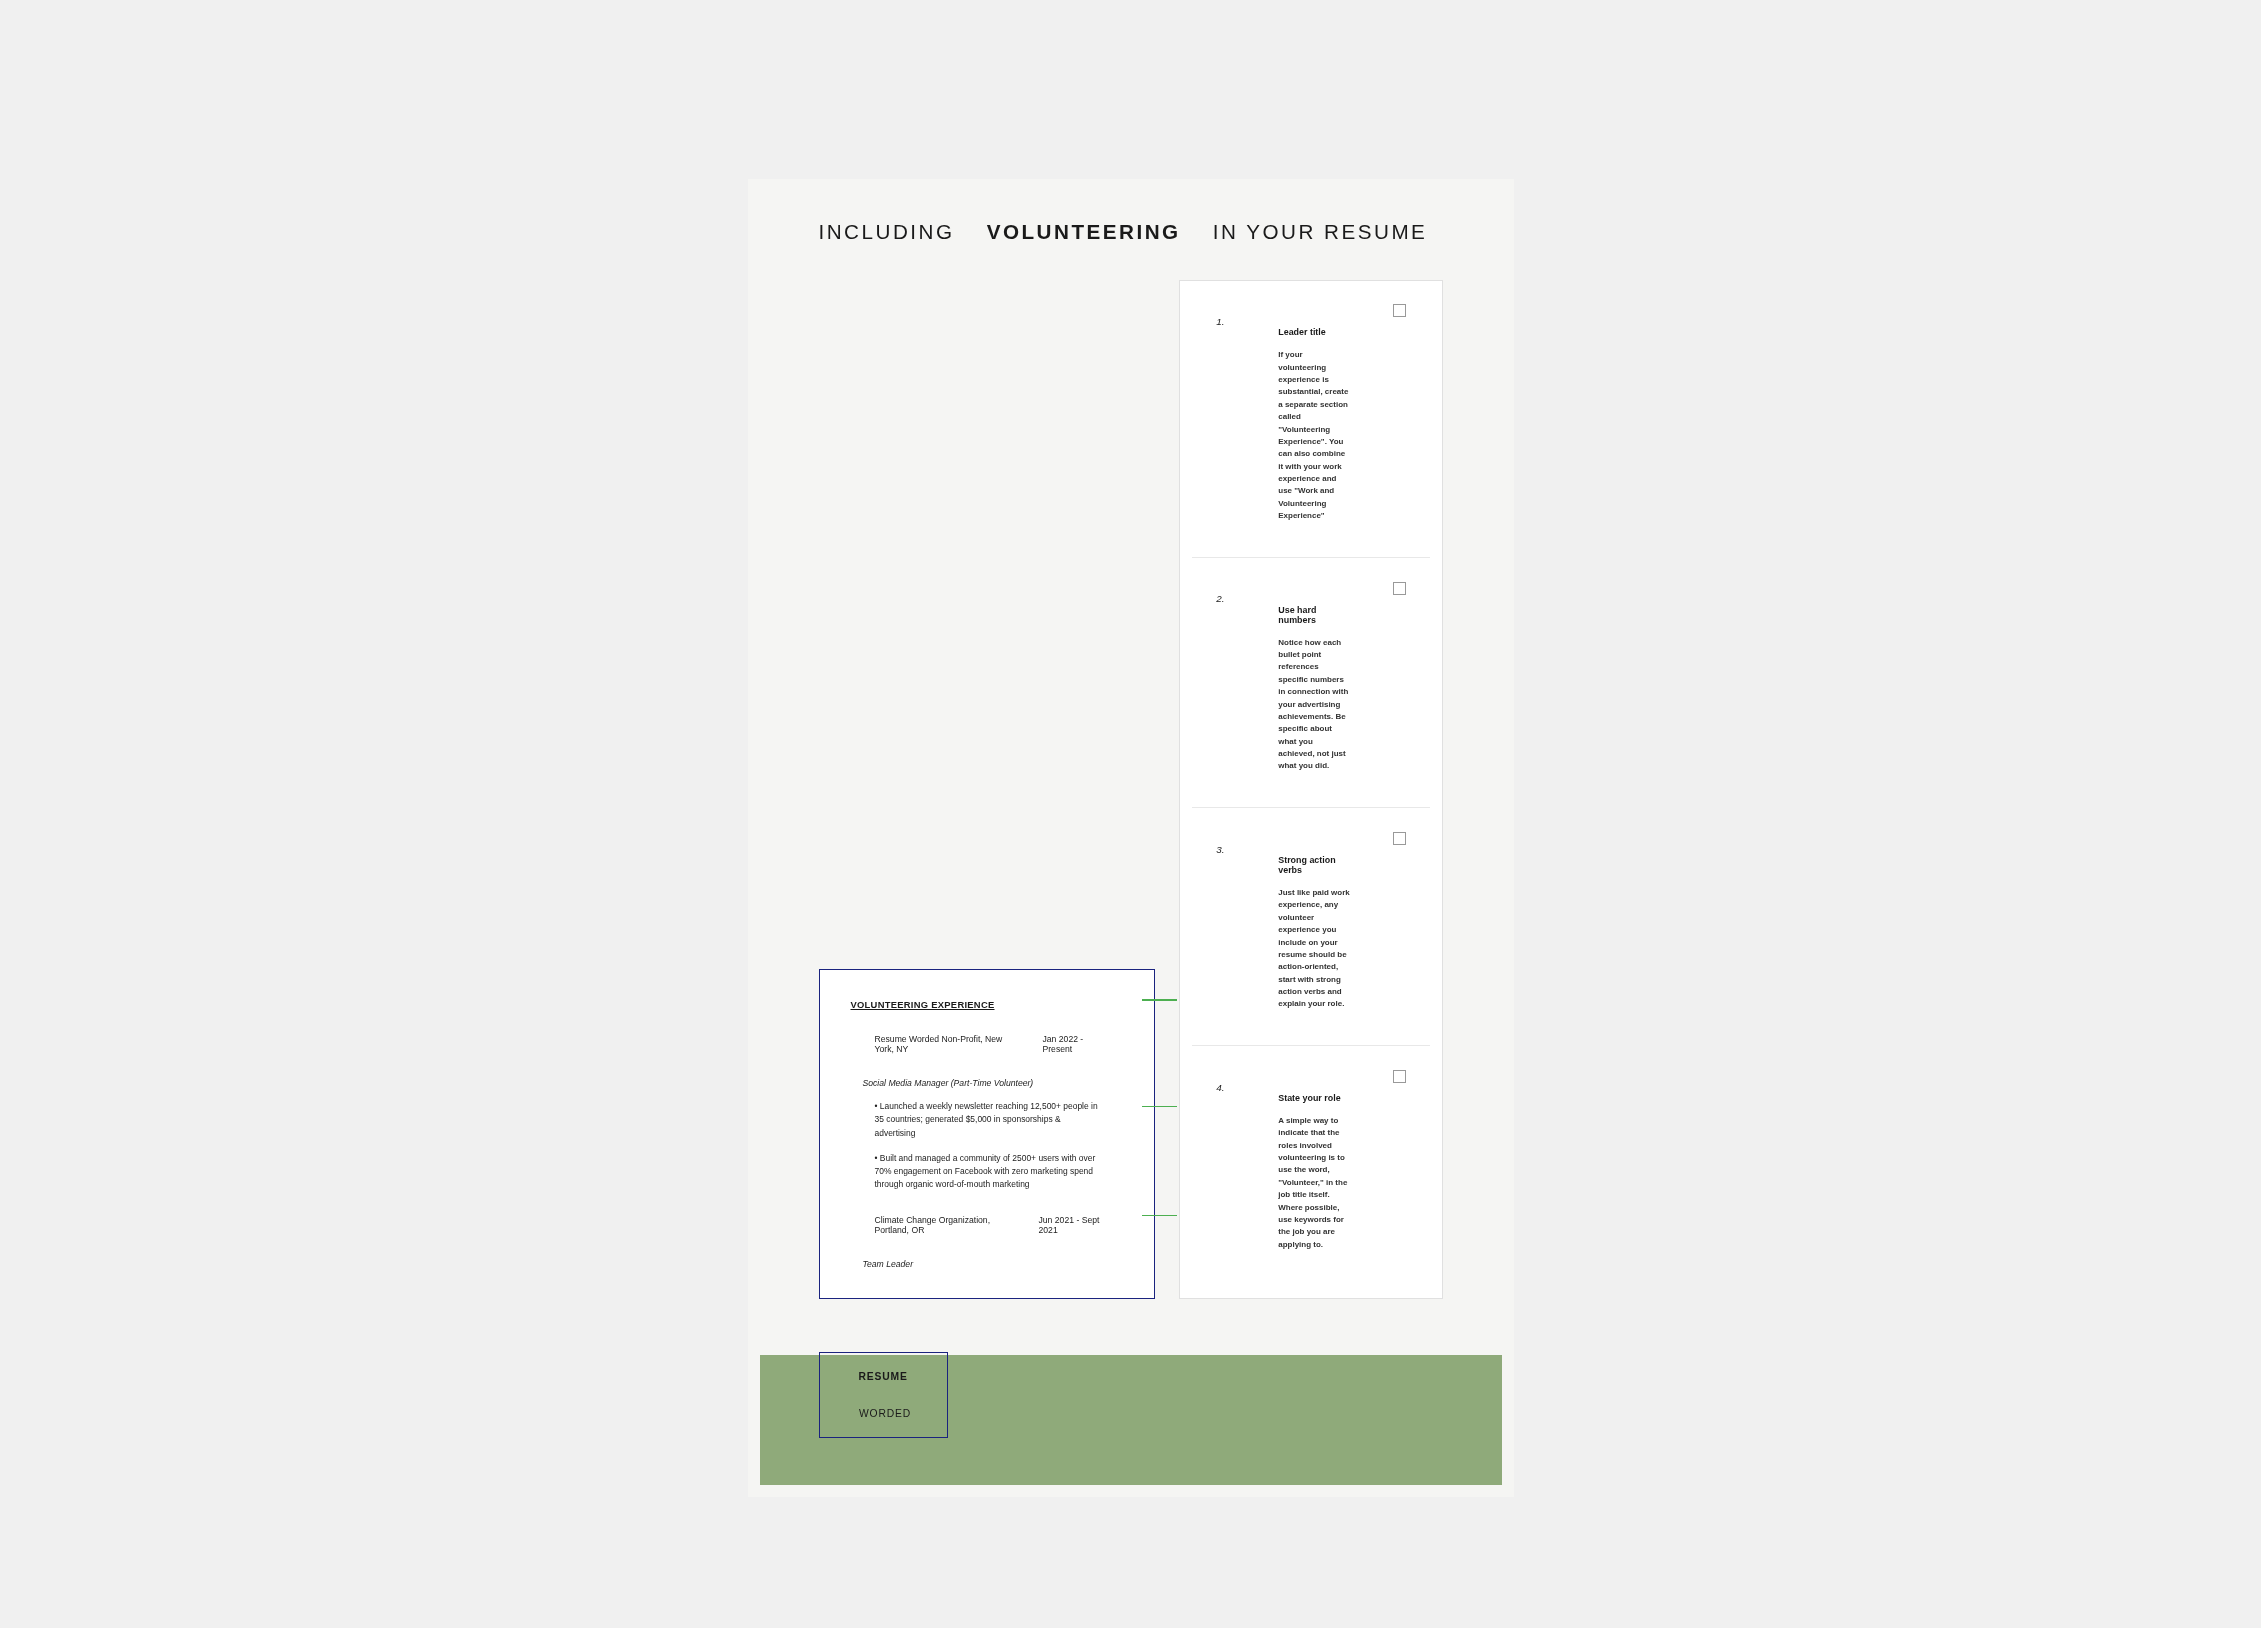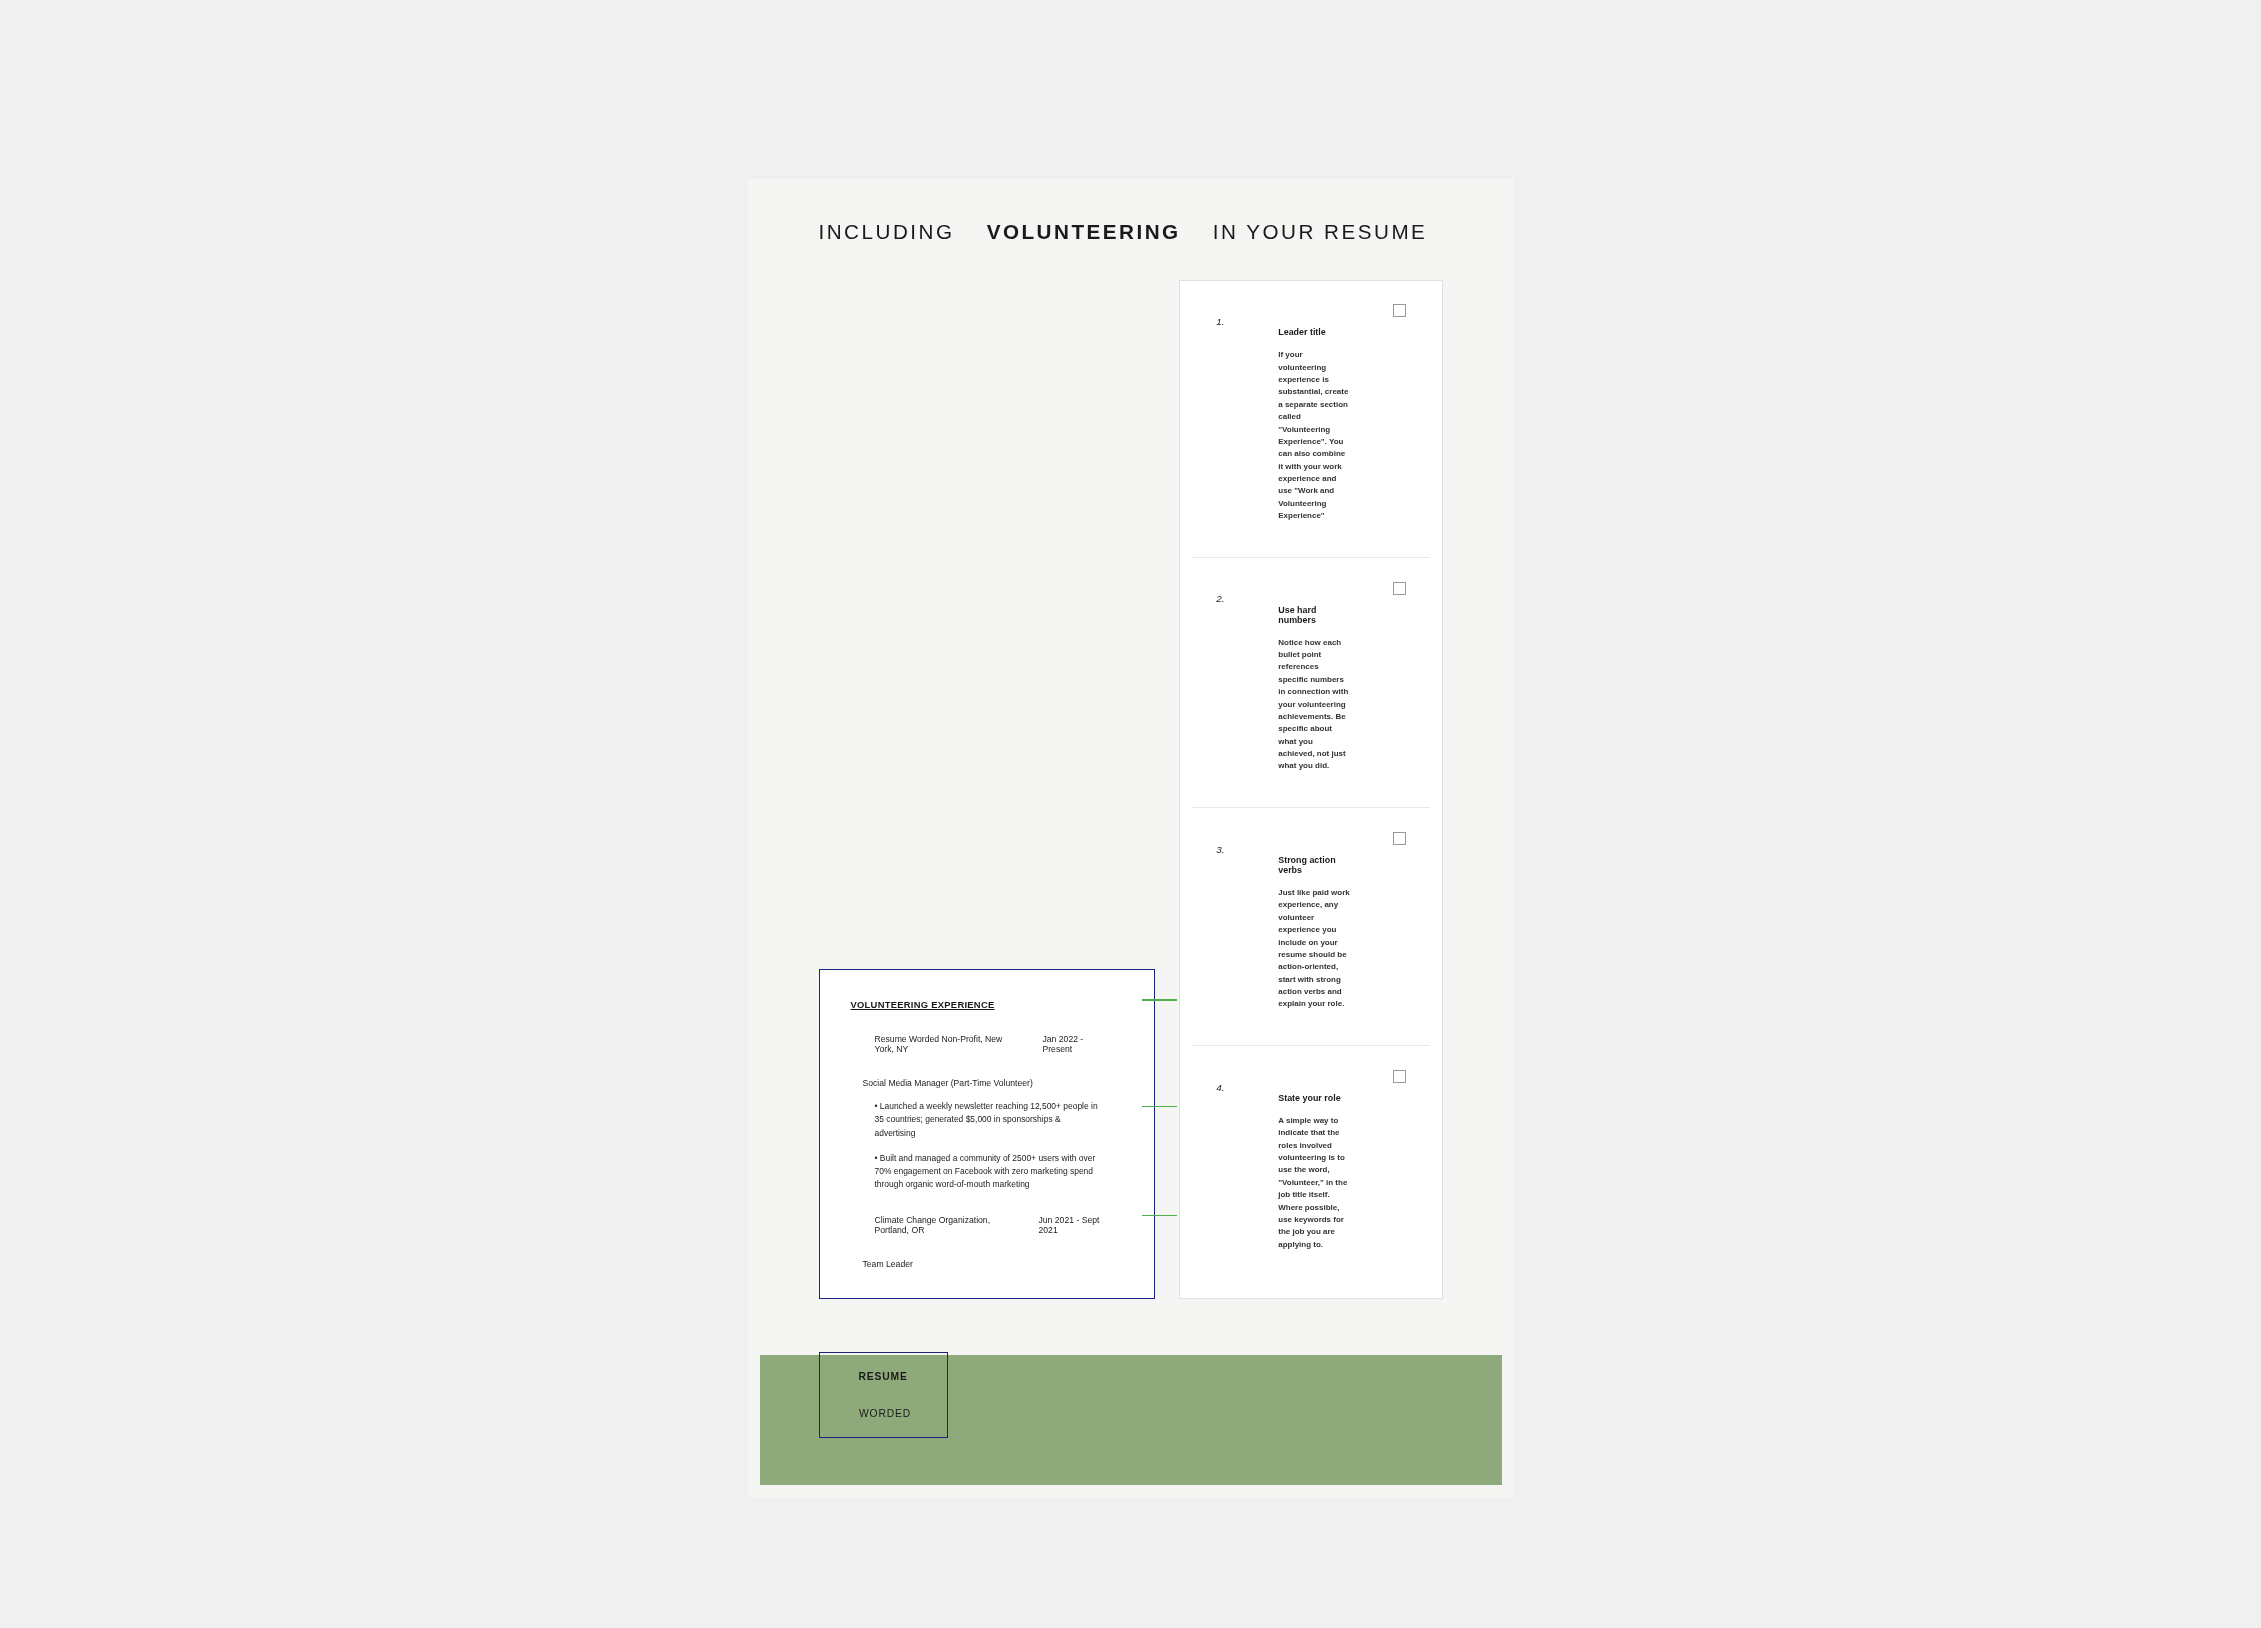--- a/index.html
+++ b/index.html
@@ -72,20 +72,21 @@
       font-size: 0.92rem;
       color: #222;
       margin-bottom: 1.2px;
       gap: 16px;
     }
 
     .resume-role {
       font-size: 0.92rem;
       color: #222;
       margin-bottom: 4.7px;
+      font-style: italic;
     }
 
     .resume-bullets {
       font-size: 0.9rem;
       color: #222;
       line-height: 1.55;
       margin-bottom: 11.8px;
     }
 
     .resume-entry {
@@ -254,21 +255,21 @@
             <div class="tip-title">Leader title</div>
             <div class="tip-text">If your volunteering experience is substantial, create a separate section called "Volunteering Experience". You can also combine it with your work experience and use "Work and Volunteering Experience"</div>
           </div>
           <div class="tip-checkbox"></div>
         </div>
 
         <div class="tip-item">
           <span class="tip-number">2.</span>
           <div class="tip-content">
             <div class="tip-title">Use hard numbers</div>
-            <div class="tip-text">Notice how each bullet point references specific numbers in connection with your volunteering achievements. Be specific about what you achieved, not just what you did.</div>
+            <div class="tip-text">Notice how each bullet point references specific numbers in connection with your advertising achievements. Be specific about what you achieved, not just what you did.</div>
           </div>
           <div class="tip-checkbox"></div>
         </div>
 
         <div class="tip-item">
           <span class="tip-number">3.</span>
           <div class="tip-content">
             <div class="tip-title">Strong action verbs</div>
             <div class="tip-text">Just like paid work experience, any volunteer experience you include on your resume should be action-oriented, start with strong action verbs and explain your role.</div>
           </div>

